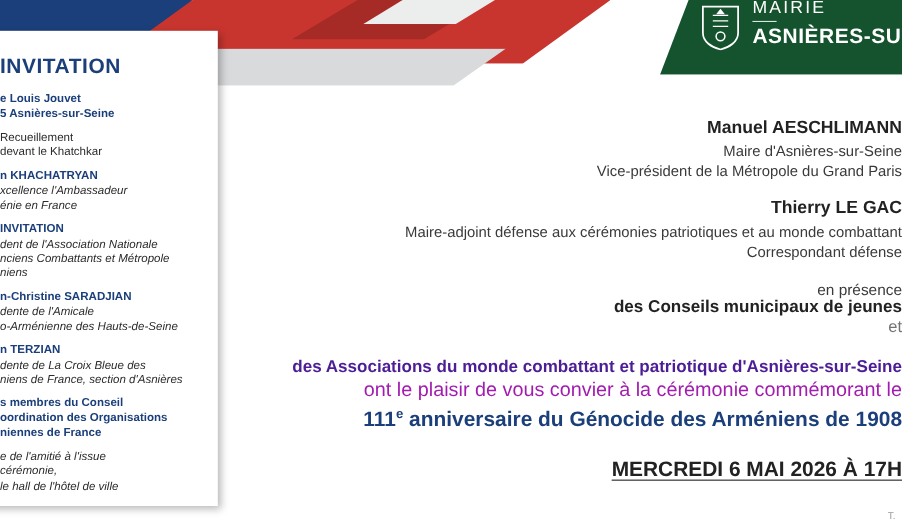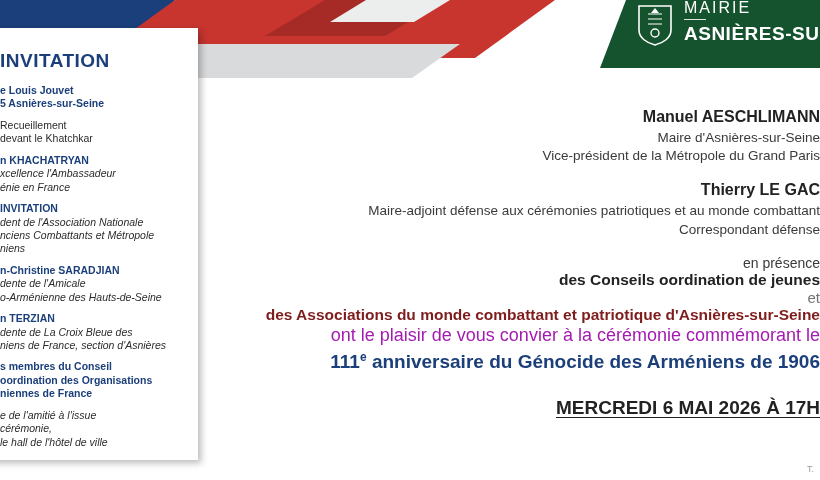--- a/index.html
+++ b/index.html
@@ -178,21 +178,22 @@
     font-weight: bold;
     color: #222222;
   }
   .et {
     font-size: 15px;
     color: #737373;
   }
   .assoc {
     font-size: 15.5px;
     font-weight: bold;
-    color: #7f1d1d;
+    color: #4c1d95;
+    margin-top: 19px;
   }
   .invite-sentence {
     font-size: 18px;
     color: #a21caf;
     margin-top: 1px;
   }
   .anniv {
     font-size: 19px;
     font-weight: bold;
     color: #1b3f7a;
@@ -290,26 +291,26 @@
 
   <div class="gap-1"></div>
 
   <div class="name">Thierry LE GAC</div>
   <div class="role">Maire-adjoint défense aux cérémonies patriotiques et au monde combattant</div>
   <div class="role">Correspondant défense</div>
 
   <div class="gap-2"></div>
 
   <div class="presence">en présence</div>
-  <div class="strong-line">des Conseils oordination de jeunes</div>
+  <div class="strong-line">des Conseils municipaux de jeunes</div>
   <div class="et">et</div>
   <div class="assoc">des Associations du monde combattant et patriotique d'Asnières-sur-Seine</div>
 
   <div class="invite-sentence">ont le plaisir de vous convier à la cérémonie commémorant le</div>
 
   <div class="anniv">
-    <span>111</span><sup>e</sup><span> anniversaire du Génocide des Arméniens de 1906</span>
+    <span>111</span><sup>e</sup><span> anniversaire du Génocide des Arméniens de 1908</span>
   </div>
 
   <div class="date">MERCREDI 6 MAI 2026 À 17H</div>
 </div>
 
 <div class="corner-mark">T.</div>
 
 </body></html>

